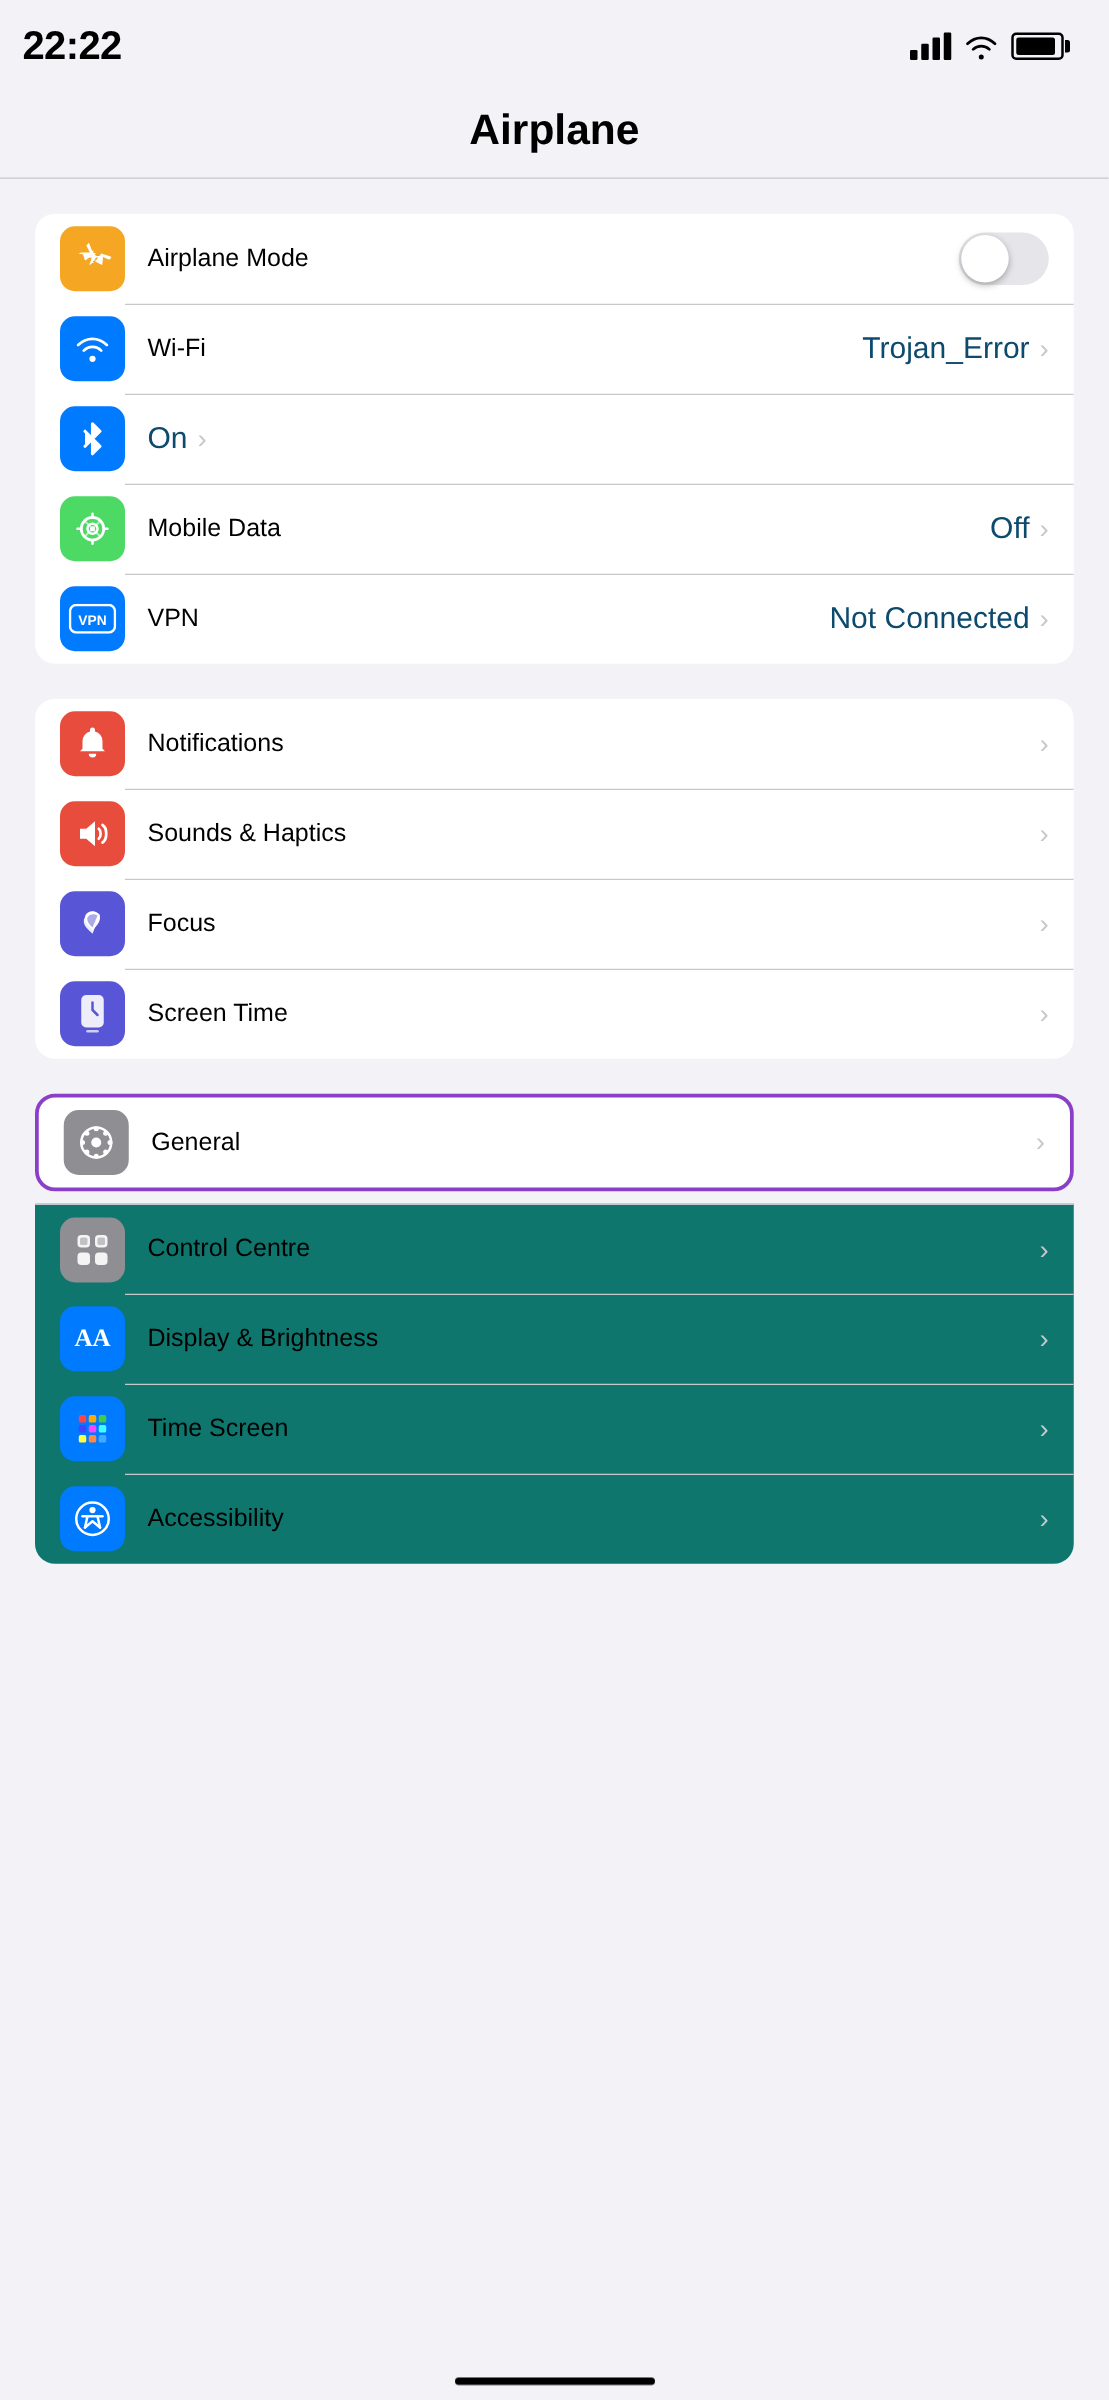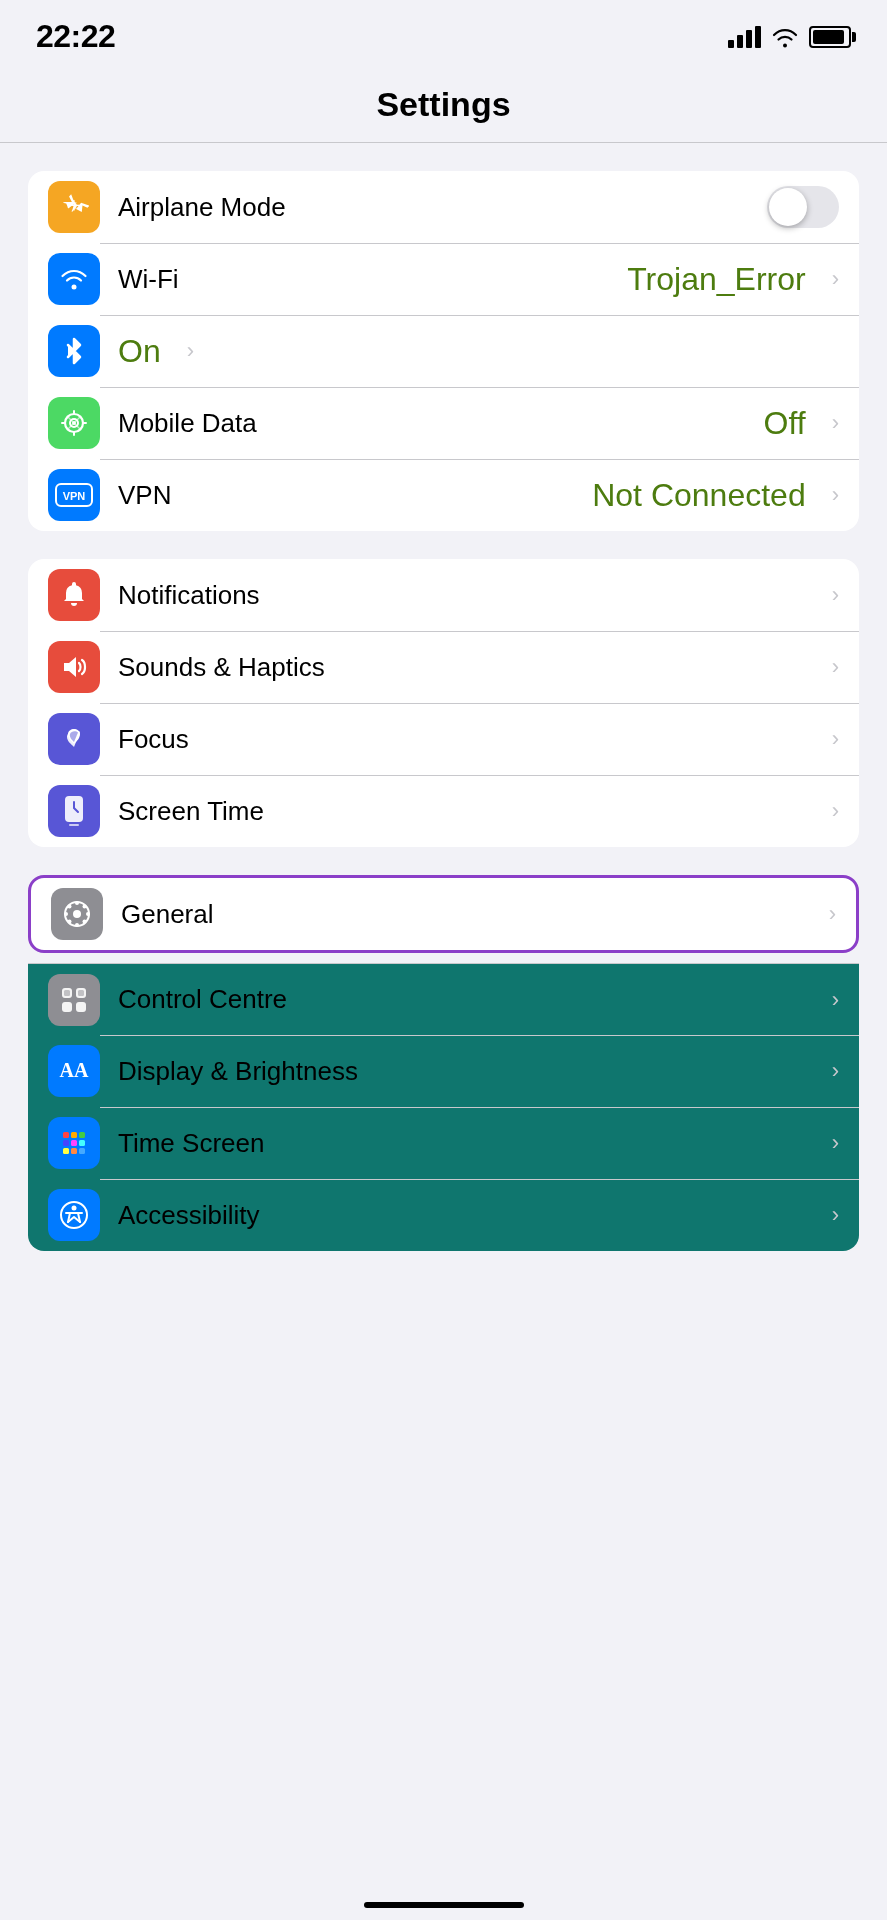--- a/index.html
+++ b/index.html
@@ -16,21 +16,21 @@
       font-family: -apple-system, BlinkMacSystemFont, 'SF Pro Display', 'Helvetica Neue', sans-serif;
       position: relative;
       overflow-x: hidden;
     }
 
     
     .status-bar {
       display: flex;
       justify-content: space-between;
       align-items: center;
-      padding: 18px 36px 10px 36px;
+      padding: 18px 36px 10px 18px;
       background-color: #f2f2f7;
     }
 
     .status-time {
       font-size: 32px;
       font-weight: 600;
       color: #000;
       letter-spacing: -0.5px;
     }
 
@@ -140,29 +140,29 @@
       flex-shrink: 0;
       margin-right: 18px;
     }
 
     .icon-wrapper svg {
       fill: #fff;
     }
 
     
     .row-label {
-      font-size: 26px;
+      font-size: 20px;
       color: #000;
       flex: 1;
     }
 
     .row-value {
-      font-size: 32px;
-      color: #4d7c0f;
-      margin-right: 26px;
+      font-size: 24px;
+      color: #0c4a6e;
+      margin-right: 8px;
     }
 
     .chevron {
       color: #c7c7cc;
       font-size: 22px;
       font-weight: 500;
     }
 
     
     .toggle {
@@ -217,21 +217,21 @@
       <path d="M3 9c3-3 7.1-4.8 11-4.8s8 1.8 11 4.8" stroke="#000" stroke-width="2.2" stroke-linecap="round" fill="none"></path>
     </svg>
 
     <div class="battery-icon">
       <div class="battery-fill"></div>
     </div>
   </div>
 </div>
 
 <div class="header">
-  <span class="header-title">Settings</span>
+  <span class="header-title">Airplane</span>
 </div>
 
 <div class="settings-group">
 
   <div class="settings-row">
     <div class="icon-wrapper" style="background:#f5a623;">
       <svg width="30" height="30" viewBox="0 0 30 30" xmlns="http://www.w3.org/2000/svg">
         <path d="M4 20l3-2 5 2 1-8L4 8v3l6 2-5 5zM26 15l-2-2-6 2-1-8 8-4v3l-5 2 4 5z" fill="white" transform="rotate(45 15 15)"></path>
         <path d="M15 3 C15 3 22 10 22 15 C22 20 15 27 15 27 C15 27 8 20 8 15 C8 10 15 3 15 3Z" fill="none"></path>
         <text x="15" y="20" text-anchor="middle" font-size="18" fill="white">✈</text>

